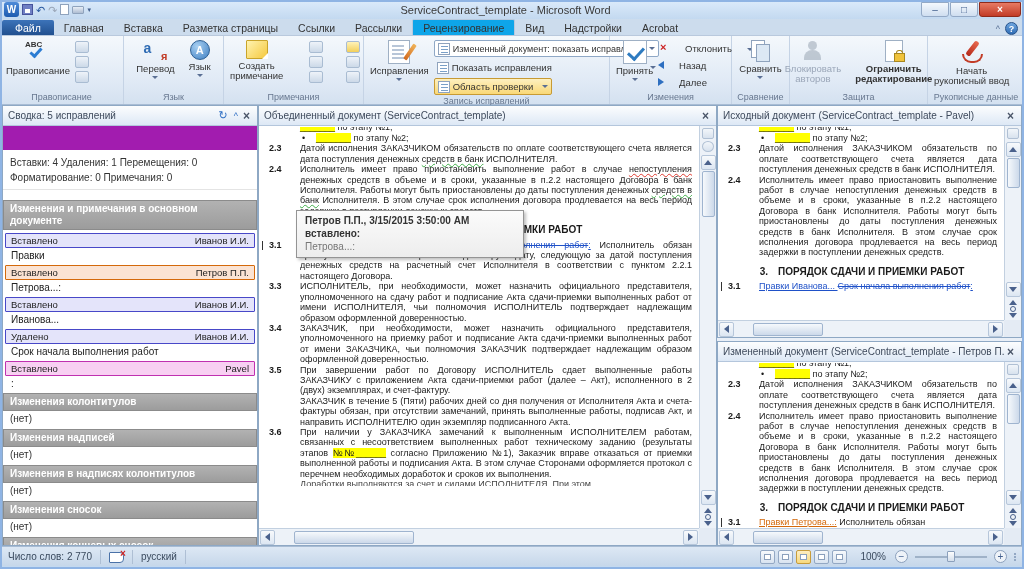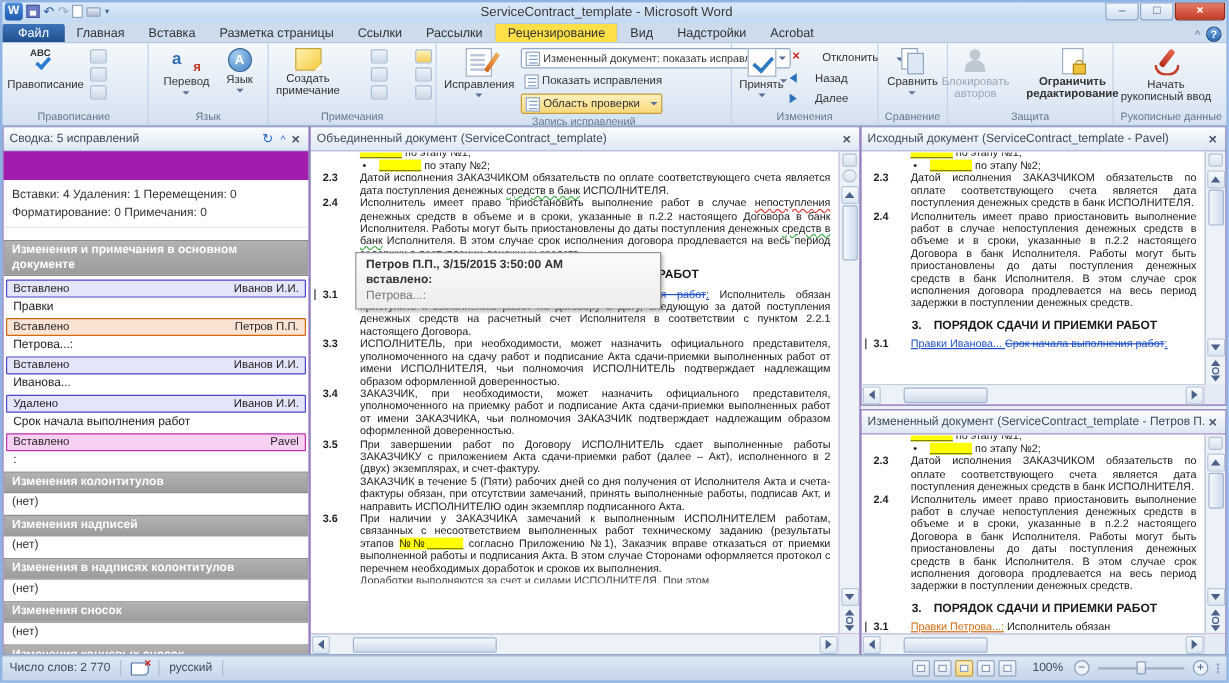--- a/index.html
+++ b/index.html
@@ -25,21 +25,21 @@
   .winbtns { display:flex; padding-right:3px; }
   .winbtn { width:28px; height:15px; margin-left:1px; border:1px solid #93a9c6; border-radius:0 0 3px 3px;
     background:linear-gradient(#f4f8fd,#cfdef0); color:#44618f; font-size:10px; text-align:center; line-height:13px; }
   .winbtn.close { width:42px; background:linear-gradient(#e77a64,#c23c27); border-color:#8e2a1b; color:#fff; font-weight:bold; }
 
   
   .tabrow { position:absolute; top:19px; left:0; right:0; height:17px; background:#ccdced;
     display:flex; align-items:flex-end; padding-left:2px; border-bottom:1px solid #b9c9dd; }
   .tab { font-size:10.5px; color:#333; padding:2px 10px 1px; }
   .tab.file { background:linear-gradient(#3c73b9,#21508f); color:#fff; border-radius:2px 2px 0 0; padding:2px 13px 1px; }
-  .tab.active { background:#fde047; border:1px solid #b9c9dd; border-bottom:none; border-radius:2px 2px 0 0; }
+  .tab.active { background:#0ea5e9; border:1px solid #b9c9dd; border-bottom:none; border-radius:2px 2px 0 0; }
   .tabrow-right { margin-left:auto; display:flex; align-items:center; gap:5px; padding-right:6px; }
   .caret-up { font-size:9px; color:#5a7296; }
   .helpbtn { width:13px; height:13px; border-radius:50%; background:linear-gradient(#6fa7e0,#2f6cb4);
     color:#fff; font-size:9px; font-weight:bold; text-align:center; line-height:13px; border:1px solid #25518a; }
 
   
   .ribbon { position:absolute; top:36px; left:0; right:0; height:69px;
     background:linear-gradient(#f4f8fc,#dfe9f5 70%,#d4e1f0); border-bottom:1px solid #a8bcd4; display:flex; }
   .rgroup { display:flex; flex-direction:column; border-right:1px solid #c5d3e5; }
   .gbody { flex:1; display:flex; align-items:flex-start; padding:3px 3px 0; gap:2px; }
@@ -174,21 +174,21 @@
   .tri-rt2 { width:0;height:0;border-top:4px solid transparent;border-bottom:4px solid transparent;border-left:5px solid #4a618c; }
   .vthumb { width:13px; height:46px; background:linear-gradient(90deg,#f6f9fc,#ccd9ea); border:1px solid #9fb4cf; border-radius:2px; }
   .hthumb { height:13px; flex:0 0 120px; margin-left:18px; background:linear-gradient(#f6f9fc,#ccd9ea); border:1px solid #9fb4cf; border-radius:2px; }
   .vsp { flex:1; }
   .browse { display:flex; flex-direction:column; gap:1px; align-items:center; padding:2px 0; }
   .dot { width:6px; height:6px; border:1px solid #4a618c; border-radius:50%; }
   .topicons { display:flex; flex-direction:column; gap:2px; padding:2px 0; align-items:center; }
   .tico { width:12px; height:11px; background:linear-gradient(#f2f6fa,#d8e2ee); border:1px solid #b0c0d4; border-radius:2px; }
 
   
-  .tooltip { position:absolute; left:296px; top:210px; width:255px; z-index:50;
+  .tooltip { position:absolute; left:296px; top:210px; width:228px; z-index:50;
     background:linear-gradient(#fbfbfb,#ededed); border:1px solid #949494; box-shadow:2px 2px 3px rgba(0,0,0,.25);
     font-size:10px; line-height:13px; padding:3px 8px 4px; }
   .tooltip .tl1, .tooltip .tl2 { font-weight:bold; color:#333; }
   .tooltip .tl3 { color:#777; }
 
   
   .statusbar { position:absolute; left:0; right:0; bottom:3px; height:20px;
     background:linear-gradient(#dde8f4,#c6d7ea); border-top:1px solid #a8bcd4;
     display:flex; align-items:center; font-size:10px; color:#3a4a5e; }
   .sseg { padding:0 8px; white-space:nowrap; }

